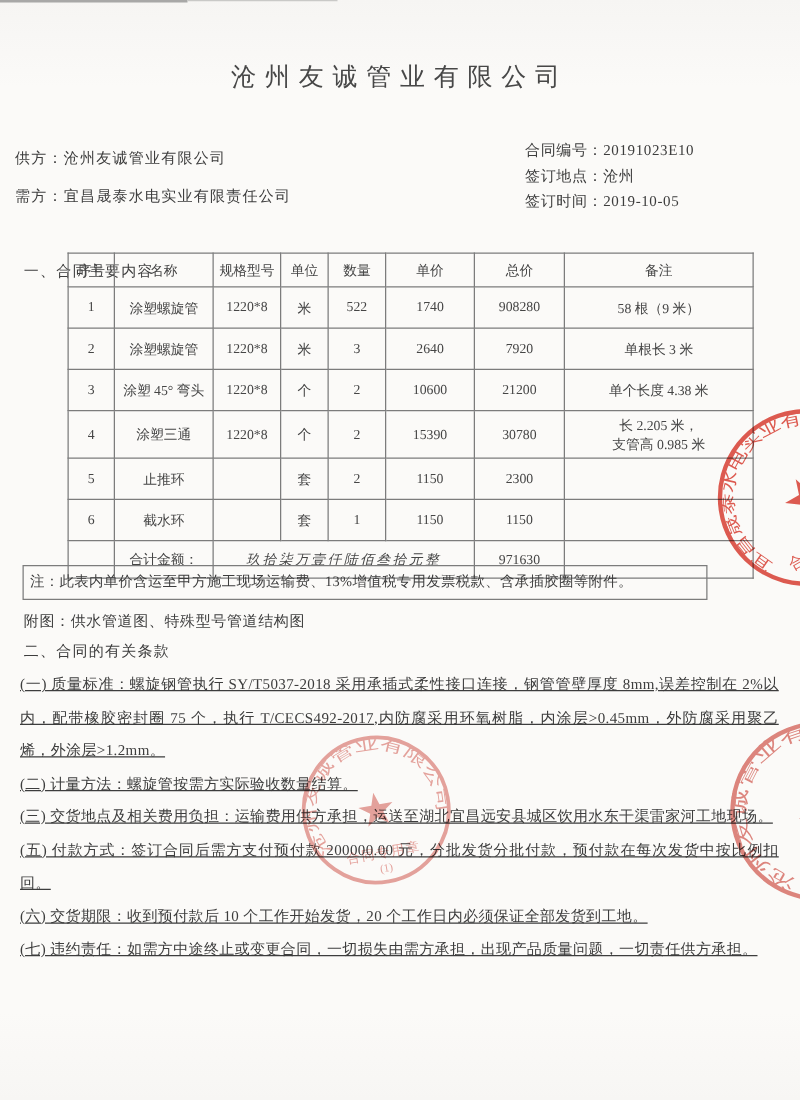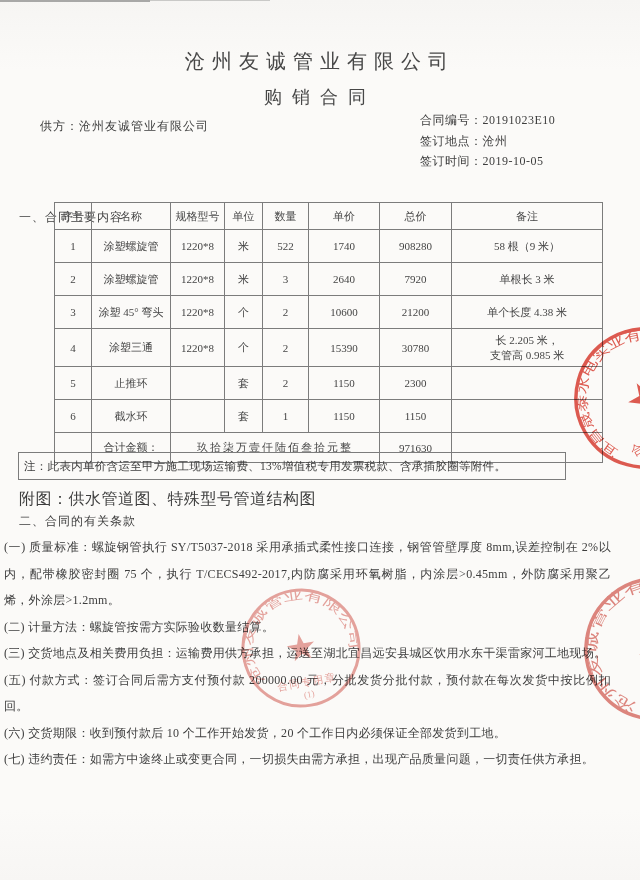--- a/index.html
+++ b/index.html
@@ -10,72 +10,72 @@
     color:#3d3d3d;
   }
   .scan-edge-top{position:absolute;left:0;top:0;width:150px;height:2px;background:#8d8d8d;opacity:.75;}
   .scan-edge-top2{position:absolute;left:150px;top:0;width:120px;height:1px;background:#c9c9c7;}
 
   .company-title{position:absolute;left:0;top:48px;width:100%;text-align:center;
     font-size:20px;letter-spacing:7px;color:#474747;}
   .doc-title{position:absolute;left:0;top:85px;width:100%;text-align:center;
     font-size:18px;letter-spacing:10px;color:#474747;}
 
-  .party{position:absolute;left:40px;font-size:12px;letter-spacing:1px;}
+  .party{position:absolute;left:12px;font-size:12px;letter-spacing:1px;}
   .party.supplier{top:118px;}
   .party.buyer{top:149px;}
   .meta{position:absolute;left:420px;font-size:12px;letter-spacing:.5px;}
   .meta.no{top:112px;} .meta.place{top:133px;} .meta.date{top:153px;}
 
   .sec-heading{position:absolute;left:19px;font-size:12px;letter-spacing:1px;}
   .sec1{top:165px;margin-top:44px;} .sec2{top:513px;}
 
   table.items{
     position:absolute;left:18px;top:202px;border-collapse:collapse;
     table-layout:fixed;width:548px;font-size:11px;color:#454545;margin-left:36px;
   }
   table.items th,table.items td{
     border:1px solid #7c7c7c;text-align:center;vertical-align:middle;
     font-weight:normal;padding:1px 2px;white-space:pre-line;overflow:hidden;
   }
   table.items thead tr{height:27px;}
   table.items tbody tr{height:33px;}
   table.items tbody tr:nth-child(4){height:38px;}
   table.items tfoot tr{height:30px;}
-  .total-words{letter-spacing:2px;}
+  .total-words{letter-spacing:2px;font-style:italic;}
 
   .note-box{
     position:absolute;left:18px;top:452px;width:548px;height:28px;
     border:1px solid #7c7c7c;box-sizing:border-box;
     font-size:11.5px;line-height:26px;padding:0 5px;letter-spacing:.3px;
   }
-  .attachment{position:absolute;left:19px;top:489px;font-size:16px;letter-spacing:.5px;}
-
-  .clauses{position:absolute;left:4px;top:534px;width:607px;}
+  .attachment{position:absolute;left:19px;top:489px;font-size:12px;letter-spacing:.5px;}
+
+  .clauses{position:absolute;left:16px;top:534px;width:607px;text-decoration:underline;}
   .clause{margin:0;font-size:12px;line-height:26.5px;text-align:justify;letter-spacing:.3px;}
   .clause.hang{padding-left:30px;text-indent:-30px;}
 
   svg.stamp{position:absolute;mix-blend-mode:multiply;pointer-events:none;}
   #stamp-buyer{left:565px;top:318px;opacity:.82;}
   #stamp-supplier-main{left:226px;top:573px;opacity:.5;}
   #stamp-supplier-edge{left:576px;top:569px;opacity:.66;}
   .stamp text{font-family:"Liberation Serif","DejaVu Serif",serif;}
 </style>
 </head>
 <body>
 
 <div class="page">
 
   <div class="scan-edge-top"></div>
   <div class="scan-edge-top2"></div>
 
   <div class="company-title">沧州友诚管业有限公司</div>
-  <div class="doc-title">购销合同</div>
 
   <div class="party supplier"><span>供方：</span><span>沧州友诚管业有限公司</span></div>
+  <div class="party buyer"><span>需方：</span><span>宜昌晟泰水电实业有限责任公司</span></div>
 
   <div class="meta no"><span>合同编号：</span><span>20191023E10</span></div>
   <div class="meta place"><span>签订地点：</span><span>沧州</span></div>
   <div class="meta date"><span>签订时间：</span><span>2019-10-05</span></div>
 
   <div class="sec-heading sec1">一、合同主要内容</div>
 
   <table class="items">
     <colgroup>
       <col style="width:37px">

